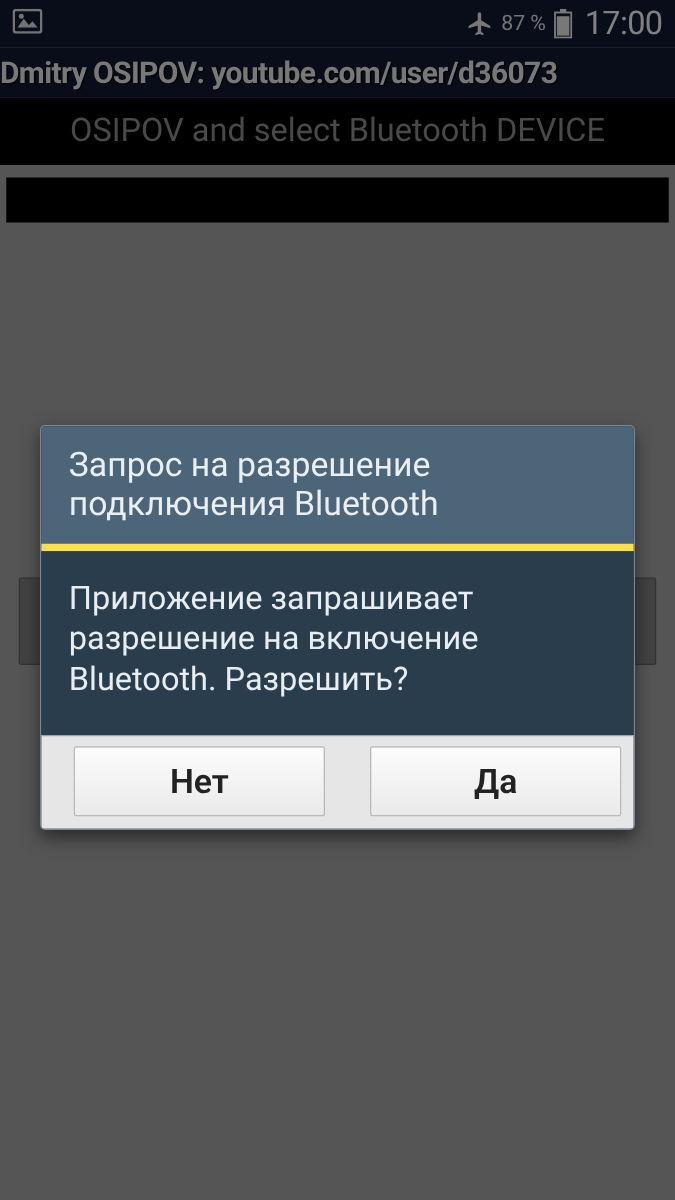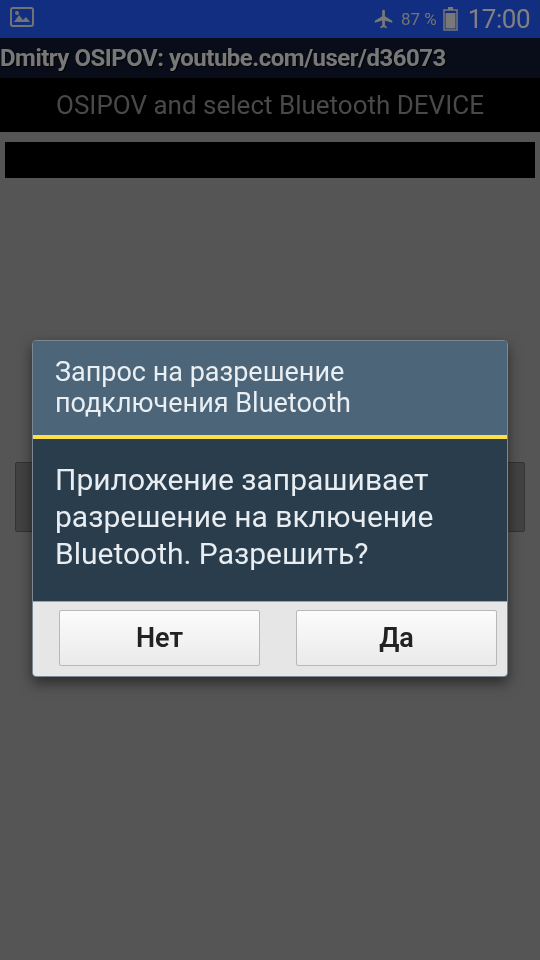--- a/index.html
+++ b/index.html
@@ -2,21 +2,21 @@
 <html><head>
 <meta charset="utf-8">
 <style>
   * { box-sizing: border-box; margin: 0; padding: 0; }
   html, body { width: 540px; height: 960px; overflow: hidden; font-family: Roboto, "Helvetica Neue", Arial, sans-serif; }
   body { background: #8e8e8e; position: relative; }
 
   
   .status-bar {
     height: 38px;
-    background: #1d4ed8;
+    background: #0f172a;
     color: #d0d0d0;
     display: flex;
     align-items: center;
     padding: 0 10px;
     font-size: 20px;
   }
   .status-left { flex: 0 0 auto; }
   .status-right { flex: 1 1 auto; display: flex; justify-content: flex-end; align-items: center; gap: 6px; }
   .status-right svg { display: block; }
   .battery-pct { font-size: 17px; color: #c0c0c0; }
@@ -86,35 +86,35 @@
     top: 340px;
     background: #2a3d4d;
     border: 1px solid #7b8894;
     border-radius: 4px;
     box-shadow: 0 6px 14px rgba(0,0,0,0.5);
     overflow: hidden;
   }
   .dialog-header {
     background: #4d6578;
     padding: 16px 22px 16px 22px;
-    border-bottom: 4px solid #fde047;
+    border-bottom: 6px solid #fde047;
   }
   .dialog-header span {
     color: #eaeff3;
     font-size: 27px;
     line-height: 1.15;
     display: block;
   }
   .dialog-body {
     background: #2a3d4d;
     padding: 22px 22px 28px 22px;
   }
   .dialog-body span {
     color: #e8edf1;
-    font-size: 30px;
+    font-size: 26px;
     line-height: 1.24;
     display: block;
   }
   .dialog-buttons {
     display: flex;
     gap: 20px;
     background: #e6e6e6;
     padding: 8px 10px 10px 10px;
     border-top: 1px solid #9aa4ad;
   }

